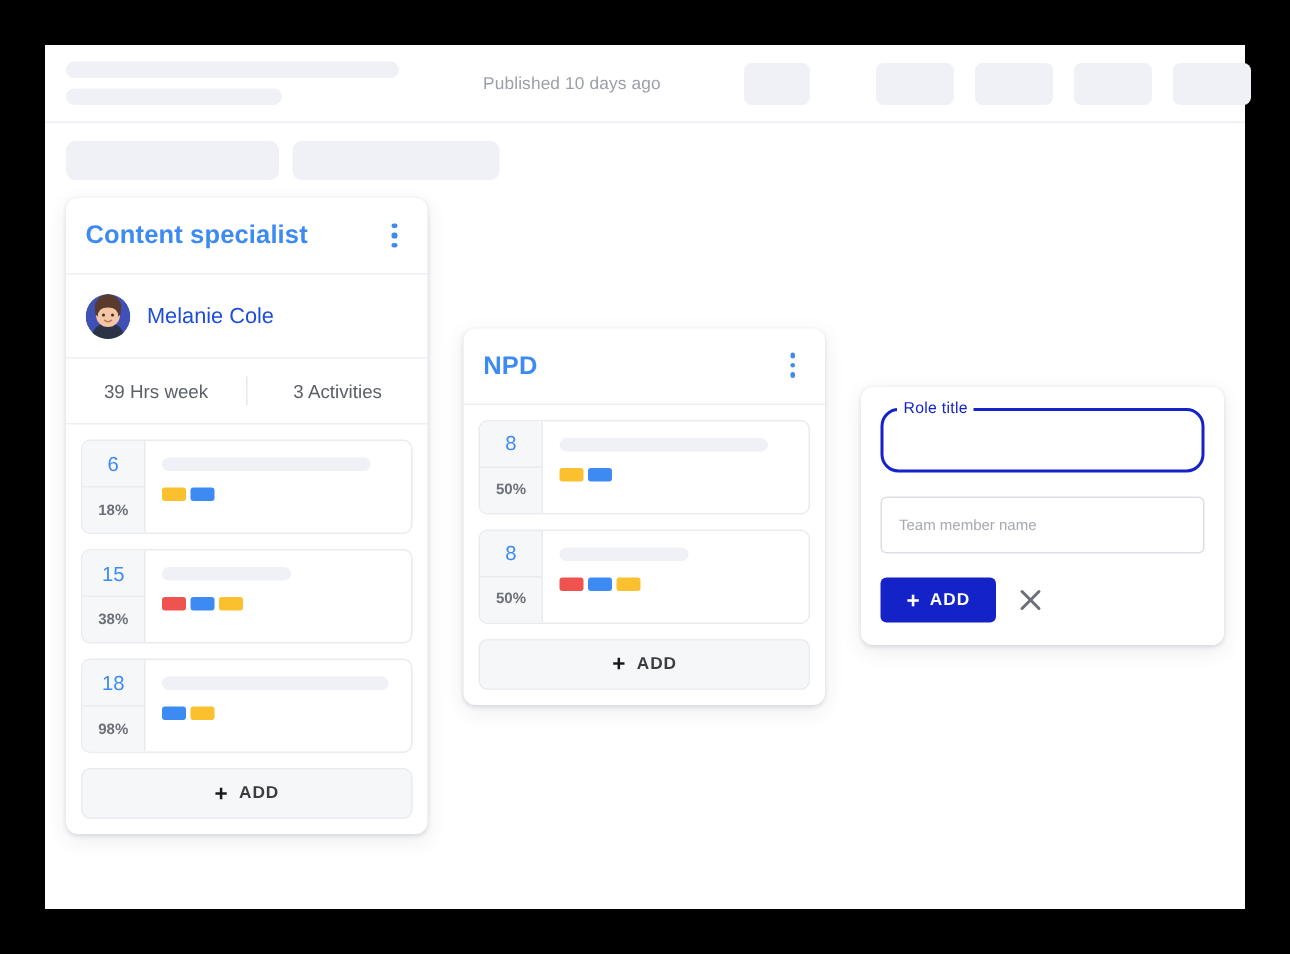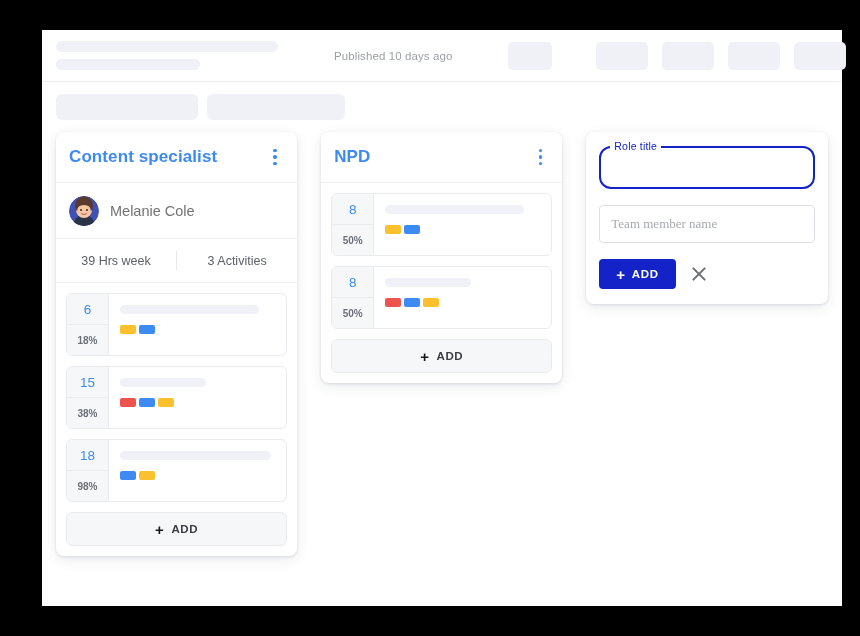--- a/index.html
+++ b/index.html
@@ -8,21 +8,20 @@
     background: #000000;
     font-family: "Liberation Sans", sans-serif;
     overflow: hidden;
   }
 
   .page {
     position: absolute;
     left: 30px; top: 30px;
     width: 800px; height: 576px;
     background: #ffffff;
-    margin-left: 12px;
   }
 
   
   .topbar {
     position: relative;
     height: 52px;
     border-bottom: 1px solid #eceef3;
     display: flex;
     align-items: center;
     padding: 0 18px 0 14px;
@@ -74,21 +73,21 @@
     height: 26px;
   }
   .fs-1 { width: 142px; }
   .fs-2 { width: 138px; }
 
   
   .board {
     position: relative;
     padding: 0 14px;
     display: flex;
-    align-items: flex-start;
+    align-items: center;
     gap: 24px;
   }
 
   .card {
     background: #ffffff;
     border-radius: 8px;
     box-shadow: 0 1px 3px rgba(30,40,70,.13), 0 4px 14px rgba(30,40,70,.09);
     width: 246px;
     overflow: hidden;
   }
@@ -131,21 +130,21 @@
   }
   .avatar {
     width: 30px; height: 30px;
     border-radius: 50%;
     flex: 0 0 30px;
     position: relative;
     overflow: hidden;
   }
   .person-name {
     font-size: 14.5px;
-    color: #737373;
+    color: #1d4ed8;
   }
 
   .card-stats {
     height: 44px;
     display: flex;
     align-items: center;
     border-bottom: 1px solid #edeff3;
     font-size: 12.5px;
     color: #5c6067;
   }
@@ -270,22 +269,22 @@
     height: 38px;
     border: 1px solid #dcdee3;
     border-radius: 4px;
     margin-bottom: 16px;
   }
   .plain-input {
     width: 100%; height: 100%;
     border: none; outline: none;
     background: transparent;
     padding: 0 11px;
-    font-family: Liberation Serif, serif;
-    font-size: 13px;
+    font-family: Liberation Sans, sans-serif;
+    font-size: 10px;
     color: #333;
   }
   .plain-input::placeholder { color: #a6a9b0; }
 
   .panel-actions { display: flex; align-items: center; gap: 14px; }
   .blue-add {
     background: #1423c8;
     color: #ffffff;
     border: none;
     border-radius: 4px;

